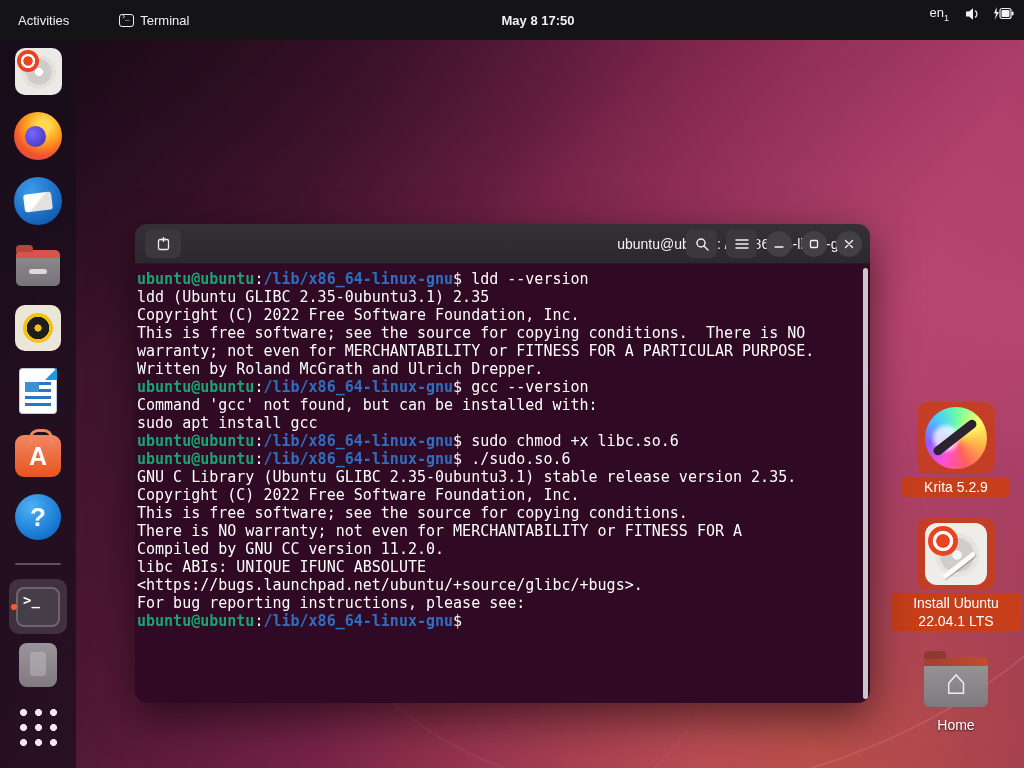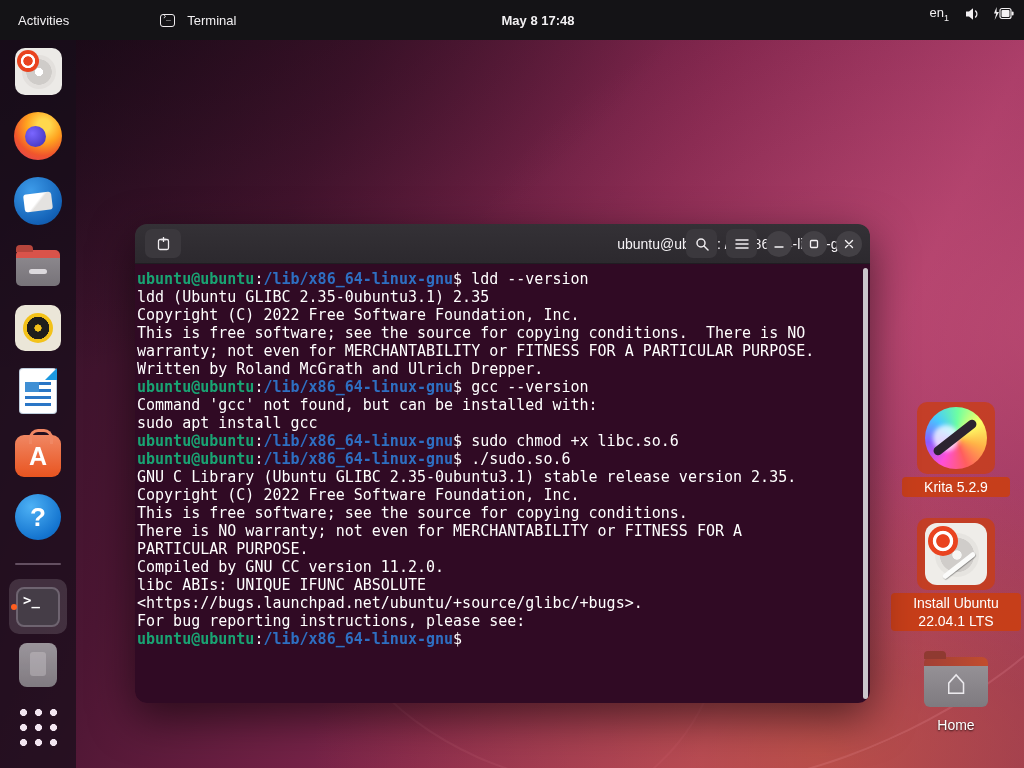--- a/index.html
+++ b/index.html
@@ -15,21 +15,21 @@
   .swirl { position:absolute; border-radius:50%; border:2px solid transparent; pointer-events:none; }
   .swirl.s1 { width:920px; height:680px; left:290px; top:90px; transform:rotate(-24deg);
     border-bottom-color:rgba(255,170,180,0.16); border-left-color:rgba(255,170,180,0.08); }
   .swirl.s2 { width:640px; height:500px; left:90px; top:330px; transform:rotate(18deg);
     border-top-color:rgba(255,150,160,0.10); border-right-color:rgba(255,150,160,0.07); }
 
   
   .topbar { position:absolute; left:0; top:0; width:1024px; height:40px; background:#141316;
     display:flex; align-items:center; color:#f2f0f2; font-size:13px; z-index:50; }
   .tb-activities { padding:0 18px; height:100%; display:flex; align-items:center; }
-  .tb-app { display:flex; align-items:center; gap:12px; margin-left:73px;text-align:center; }
+  .tb-app { display:flex; align-items:center; gap:6px; margin-left:32px;text-align:center; }
   .tb-app-icon { width:15px; height:13px; border:1.2px solid #efecef; border-radius:3px;
     position:relative; }
   .tb-app-icon::after { content:"›_"; position:absolute; left:1px; top:-3px; font-size:8px;
     letter-spacing:-1px; color:#efecef; font-family:"DejaVu Sans Mono",monospace; }
   .tb-clock { position:absolute; left:calc(50% + 26px); transform:translateX(-50%); font-weight:bold; white-space:pre; }
   .tb-right { position:absolute; right:10px; top:0; height:27px; display:flex; align-items:center; gap:16px; }
   .tb-kbd { font-size:13px; color:#f2f0f2; }
   .tb-kbd sub { font-size:9px; }
   .tb-status { display:flex; align-items:center; gap:10px; }
   .tb-status svg { display:block; }
@@ -178,21 +178,21 @@
 <div class="screen">
   <div class="swirl s1"></div>
   <div class="swirl s2"></div>
 
   <div class="topbar">
     <div class="tb-activities">Activities</div>
     <div class="tb-app">
       <span class="tb-app-icon"></span>
       <span>Terminal</span>
     </div>
-    <div class="tb-clock">May 8 17:48</div>
+    <div class="tb-clock">May 8 17:50</div>
     <div class="tb-right">
       <span class="tb-kbd"><span>en</span><sub>1</sub></span>
       <span class="tb-status">
         <span>
           <svg width="17" height="14" viewBox="0 0 17 14">
             <path d="M1 4.6h3l4-3.4v11.6l-4-3.4H1z" fill="#f2f0f2"></path>
             <path d="M10.6 4 a4.3 4.3 0 0 1 0 6" stroke="#f2f0f2" stroke-width="1.4" fill="none" stroke-linecap="round"></path>
           </svg>
         </span>
         <span>
@@ -293,21 +293,20 @@
           <div class="tline"><span class="seg-w">Written by Roland McGrath and Ulrich Drepper.</span></div>
           <div class="tline"><span class="seg-g">ubuntu@ubuntu</span><span class="seg-w">:</span><span class="seg-b">/lib/x86_64-linux-gnu</span><span class="seg-w">$ gcc --version</span></div>
           <div class="tline"><span class="seg-w">Command 'gcc' not found, but can be installed with:</span></div>
           <div class="tline"><span class="seg-w">sudo apt install gcc</span></div>
           <div class="tline"><span class="seg-g">ubuntu@ubuntu</span><span class="seg-w">:</span><span class="seg-b">/lib/x86_64-linux-gnu</span><span class="seg-w">$ sudo chmod +x libc.so.6</span></div>
           <div class="tline"><span class="seg-g">ubuntu@ubuntu</span><span class="seg-w">:</span><span class="seg-b">/lib/x86_64-linux-gnu</span><span class="seg-w">$ ./sudo.so.6</span></div>
           <div class="tline"><span class="seg-w">GNU C Library (Ubuntu GLIBC 2.35-0ubuntu3.1) stable release version 2.35.</span></div>
           <div class="tline"><span class="seg-w">Copyright (C) 2022 Free Software Foundation, Inc.</span></div>
           <div class="tline"><span class="seg-w">This is free software; see the source for copying conditions.</span></div>
           <div class="tline"><span class="seg-w">There is NO warranty; not even for MERCHANTABILITY or FITNESS FOR A</span></div>
-          <div class="tline"><span class="seg-w">PARTICULAR PURPOSE.</span></div>
           <div class="tline"><span class="seg-w">Compiled by GNU CC version 11.2.0.</span></div>
           <div class="tline"><span class="seg-w">libc ABIs: UNIQUE IFUNC ABSOLUTE</span></div>
           <div class="tline"><span class="seg-w">&lt;https://bugs.launchpad.net/ubuntu/+source/glibc/+bugs&gt;.</span></div>
           <div class="tline"><span class="seg-w">For bug reporting instructions, please see:</span></div>
           <div class="tline"><span class="seg-g">ubuntu@ubuntu</span><span class="seg-w">:</span><span class="seg-b">/lib/x86_64-linux-gnu</span><span class="seg-w">$</span></div>
         </div>
       <div class="term-scrollbar"></div>
     </div>
   </div>
 

